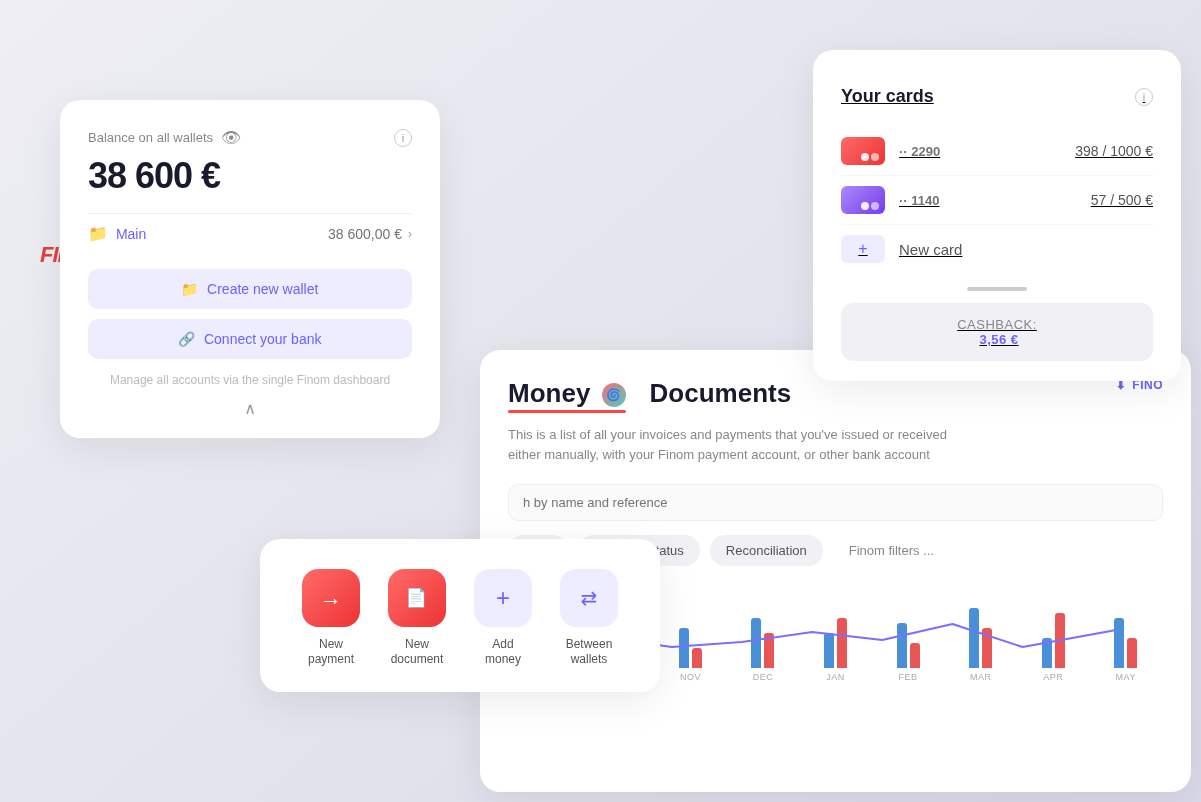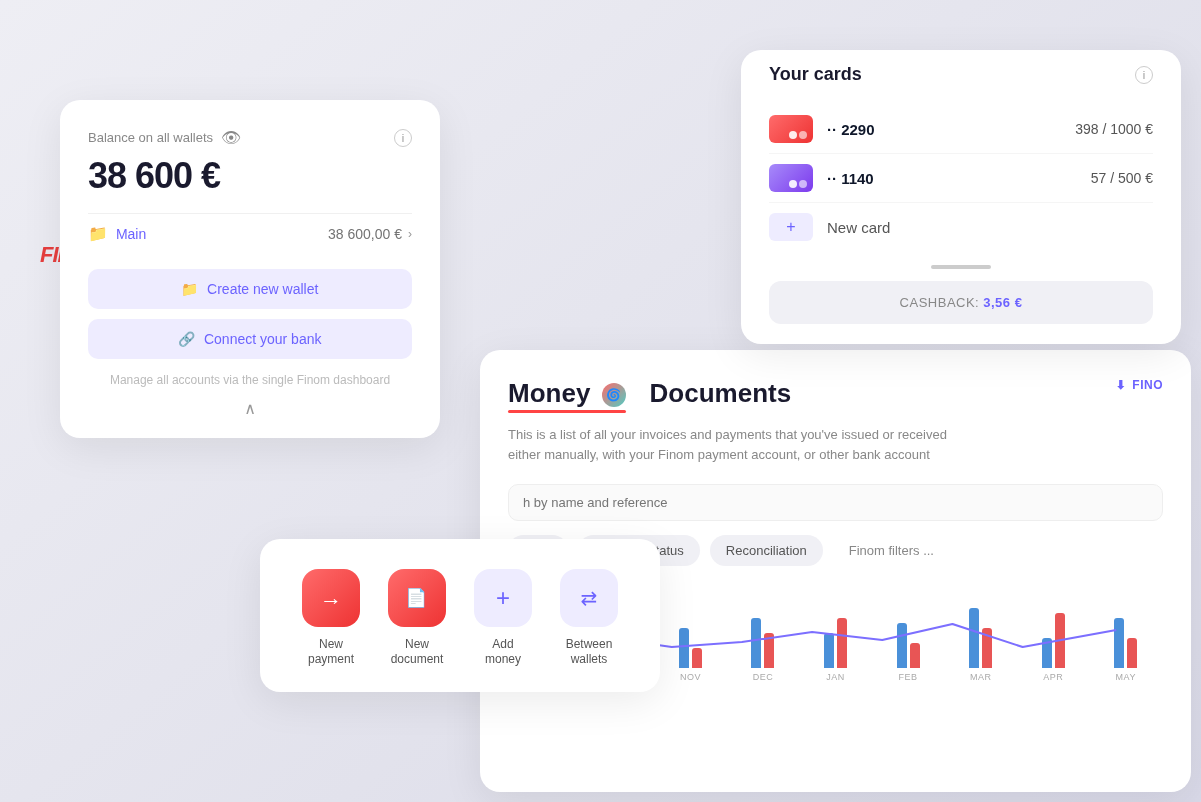--- a/index.html
+++ b/index.html
@@ -194,26 +194,27 @@
       color: #999;
       font-size: 16px;
       cursor: pointer;
     }
 
     
     .cards-panel {
       position: absolute;
       top: 50px;
       right: 20px;
-      width: 440px;
+      width: 368px;
       background: white;
       border-radius: 20px;
-      padding: 14px 28px 20px;
+      padding: 36px 28px 20px;
       box-shadow: 0 10px 40px rgba(0,0,0,0.08);
       z-index: 10;
+      text-decoration: underline;
     }
 
     .cards-header {
       display: flex;
       align-items: center;
       justify-content: space-between;
       margin-bottom: 20px;
     }
 
     .cards-title {
@@ -272,23 +273,23 @@
       border-radius: 50%;
       background: rgba(255,255,255,0.9);
     }
 
     .card-left {
       display: flex;
       align-items: center;
     }
 
     .card-number {
-      font-size: 15px;
+      font-size: 13px;
       font-weight: 600;
-      color: #0f172a;
+      color: #737373;
     }
 
     .card-limit {
       font-size: 14px;
       color: #555;
     }
 
     .new-card-row {
       display: flex;
       align-items: center;
@@ -319,20 +320,21 @@
       border-radius: 12px;
       padding: 14px 20px;
       display: flex;
       align-items: center;
       justify-content: center;
       margin-top: 12px;
       font-size: 13px;
       color: #888;
       font-weight: 500;
       letter-spacing: 0.5px;
+      flex-direction: column;
     }
 
     .cashback-amount {
       color: #6c63ff;
       font-weight: 700;
       margin-left: 4px;
     }
 
     
     .scroll-indicator {

